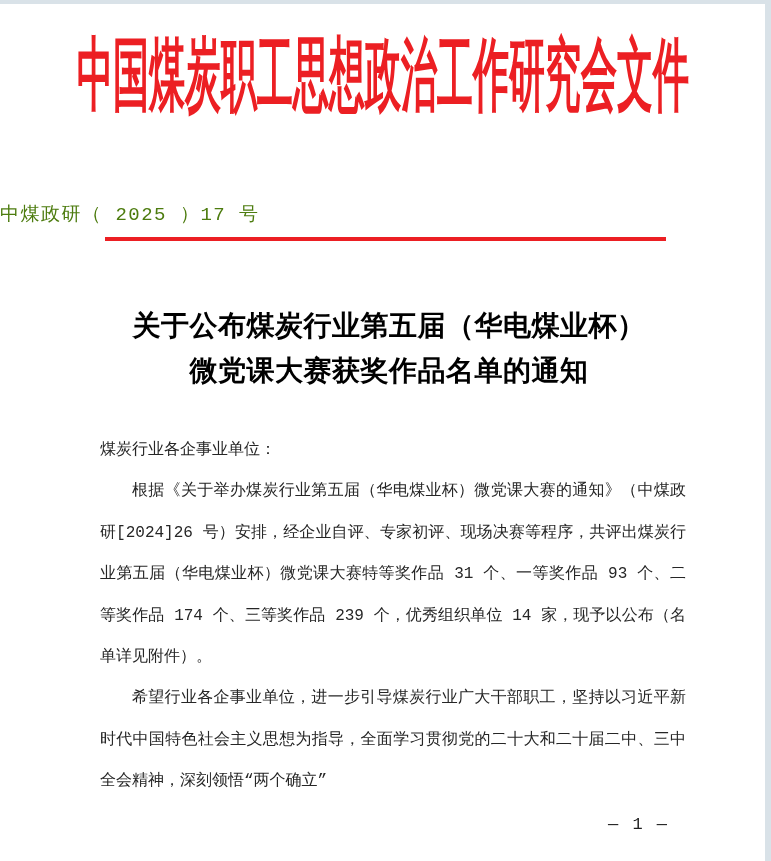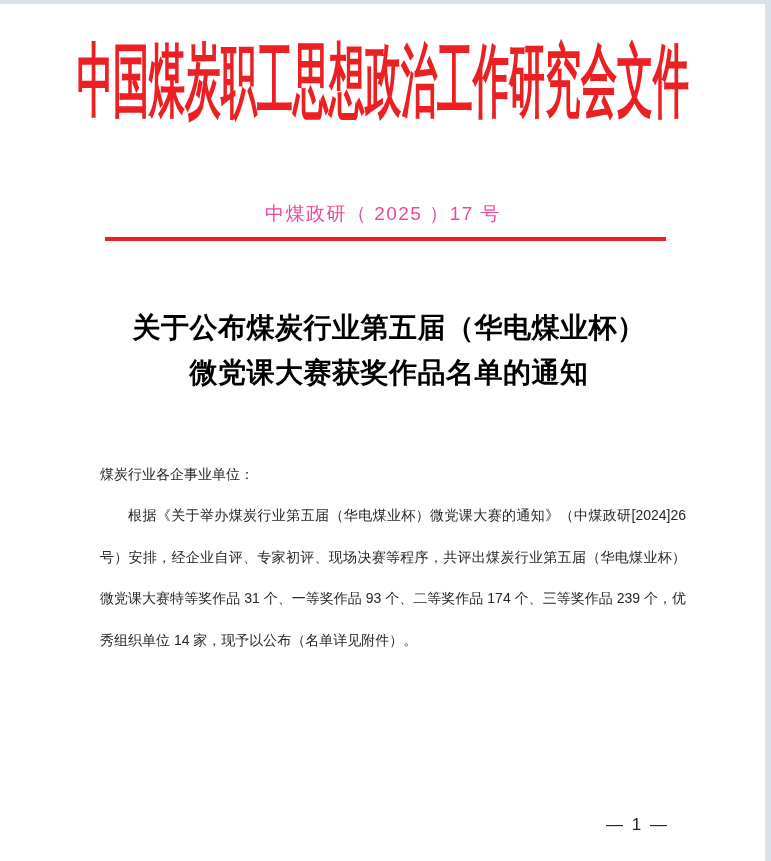--- a/index.html
+++ b/index.html
@@ -3,21 +3,21 @@
 <meta charset="utf-8">
 <style>
   html, body { margin: 0; padding: 0; background: #ffffff; }
 
   .canvas {
     position: relative;
     width: 771px;
     height: 861px;
     background: var(--paper, #ffffff);
     overflow: hidden;
-    font-family: Liberation Sans, sans-serif;
+    font-family: Liberation Mono, monospace;
   }
 
   
   .edge-top {
     position: absolute; left: 0; top: 0;
     width: 771px; height: 4px;
     background: var(--edge, #d9e2e8);
   }
   .edge-right {
     position: absolute; right: 0; top: 0;
@@ -40,24 +40,24 @@
     font-weight: 900;
     color: var(--red, #ec1f23);
     transform: scaleX(0.45);
     transform-origin: 50% 50%;
   }
 
   
   .doc-number {
     position: absolute; top: 201px; left: 0;
     width: 766px;
-    text-align: center;
+    text-align: left;
     font-size: 19px;
     letter-spacing: 1.5px;
-    color: #ec4899;
+    color: #4d7c0f;
   }
 
   
   .red-rule {
     position: absolute; top: 237px; left: 105px;
     width: 561px; height: 4px;
     background: var(--red, #ec1f23);
   }
 
   
@@ -67,23 +67,23 @@
     text-align: center;
     font-weight: bold;
     color: #000000;
     font-size: 28px;
     line-height: 45px;
     letter-spacing: 0.5px;
   }
 
   
   .body-block {
-    position: absolute; top: 454px; left: 100px;
+    position: absolute; top: 430px; left: 100px;
     width: 586px;
-    font-size: 14px;
+    font-size: 16px;
     line-height: 41.4px;
     color: var(--ink, #262626);
     text-align: justify;
     text-justify: inter-character;
   }
   .body-block p { margin: 0; padding: 0; }
   .body-block p.indent { text-indent: 2em; }
 
   
   .page-no {
@@ -114,17 +114,18 @@
   <div class="red-rule"></div>
 
   <div class="doc-title">
     <div>关于公布煤炭行业第五届（华电煤业杯）</div>
     <div>微党课大赛获奖作品名单的通知</div>
   </div>
 
   <div class="body-block">
     <p>煤炭行业各企事业单位：</p>
     <p class="indent">根据《关于举办煤炭行业第五届（华电煤业杯）微党课大赛的通知》（中煤政研[2024]26 号）安排，经企业自评、专家初评、现场决赛等程序，共评出煤炭行业第五届（华电煤业杯）微党课大赛特等奖作品 31 个、一等奖作品 93 个、二等奖作品 174 个、三等奖作品 239 个，优秀组织单位 14 家，现予以公布（名单详见附件）。</p>
+    <p class="indent">希望行业各企事业单位，进一步引导煤炭行业广大干部职工，坚持以习近平新时代中国特色社会主义思想为指导，全面学习贯彻党的二十大和二十届二中、三中全会精神，深刻领悟“两个确立”</p>
   </div>
 
   <div class="page-no">— 1 —</div>
 
 </div>
 
 </body></html>

